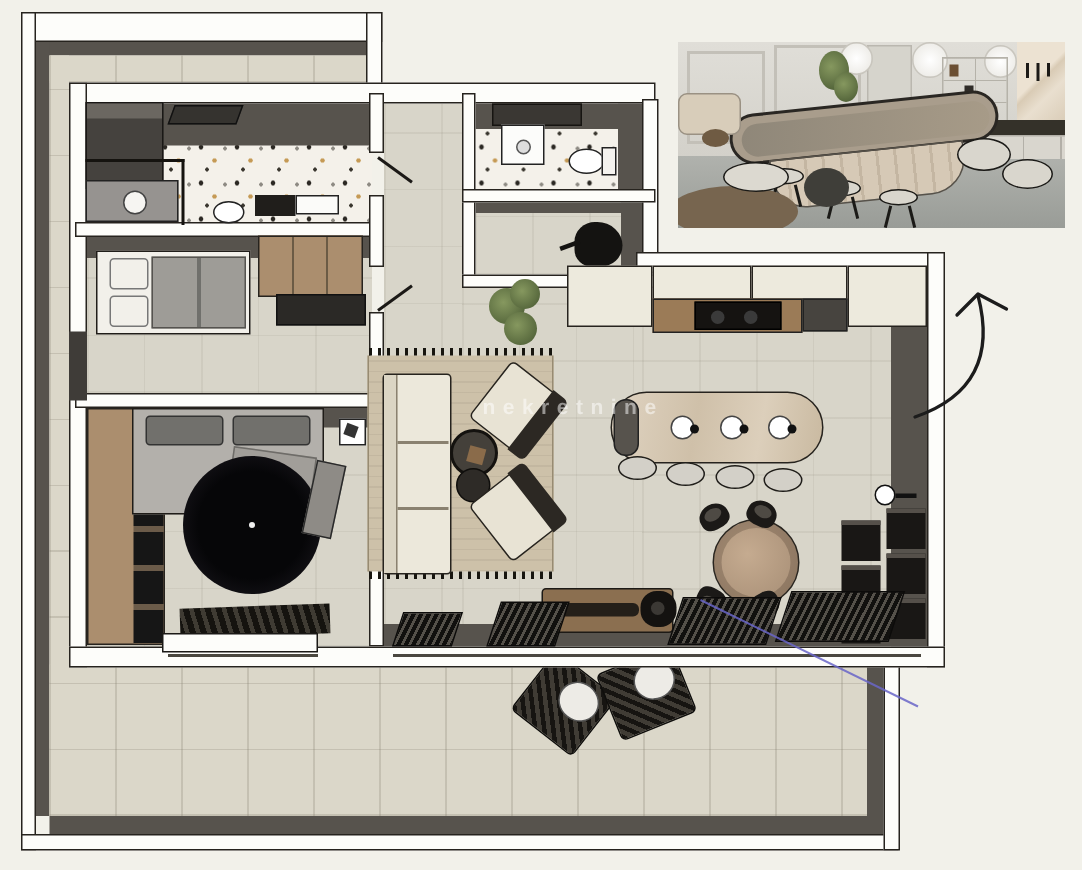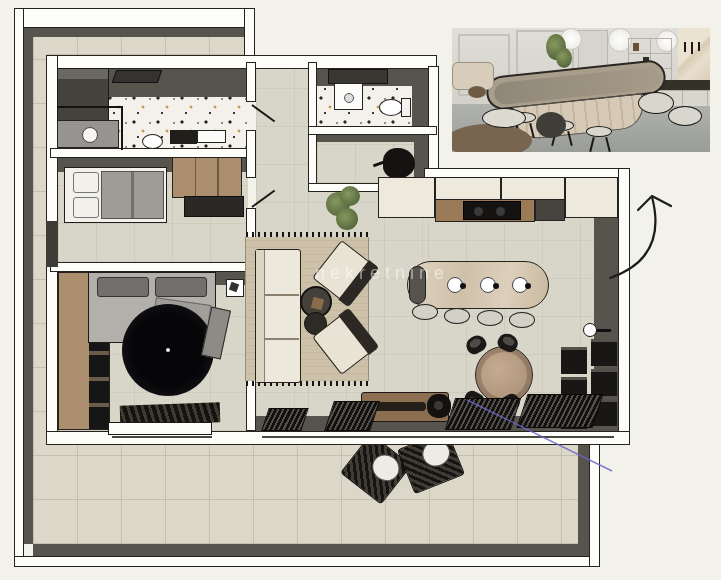--- a/index.html
+++ b/index.html
@@ -27,21 +27,21 @@
   .setting{background:#ffffff;border:1.2px solid #444;border-radius:50%;}
   .setting>span{position:absolute;right:-4px;top:5px;width:6px;height:6px;background:#111;border-radius:50%;}
   .fringe{background:repeating-linear-gradient(90deg,#17150f 0 2px,transparent 2px 6px);}
   .blob{position:absolute;border-radius:50%;background:radial-gradient(circle at 40% 40%,#86985f,#53643a 80%);}
   .leaf{position:absolute;height:2px;background:#1b1916;transform-origin:left center;}
   .achair{background:#e8e3d4;border:1.6px solid #26231e;border-radius:4px;}
   .aback{position:absolute;right:-2px;top:-2px;width:13px;height:calc(100% + 4px);background:#2c2823;border-radius:0 4px 4px 0;}
   .inslegs{position:absolute;width:2px;height:15px;background:#1b1a17;}
   #watermark{position:absolute;left:292px;top:264px;width:180px;text-align:center;z-index:40;color:rgba(255,255,255,0.55);line-height:1.05;pointer-events:none;}
   #wm1{font-size:34px;font-weight:700;letter-spacing:9px;}
-  #wm2{font-size:18px;font-weight:400;letter-spacing:5px;color:rgba(255,255,255,0.5);}
+  #wm2{font-size:14px;font-weight:700;letter-spacing:5px;color:rgba(255,255,255,0.5);}
   #inset{position:absolute;left:452px;top:28px;width:258px;height:124px;background:#d8d6cf;overflow:hidden;z-index:50;}
   svg.overlay{position:absolute;left:0;top:0;z-index:45;pointer-events:none;}
 </style>
 </head>
 <body>
 
 <div id="canvas">
 
   <div class="c darkface" style="left:24px;top:28px;width:228px;height:9px"></div>
   <div class="c darkface" style="left:24px;top:28px;width:9px;height:516px"></div>

